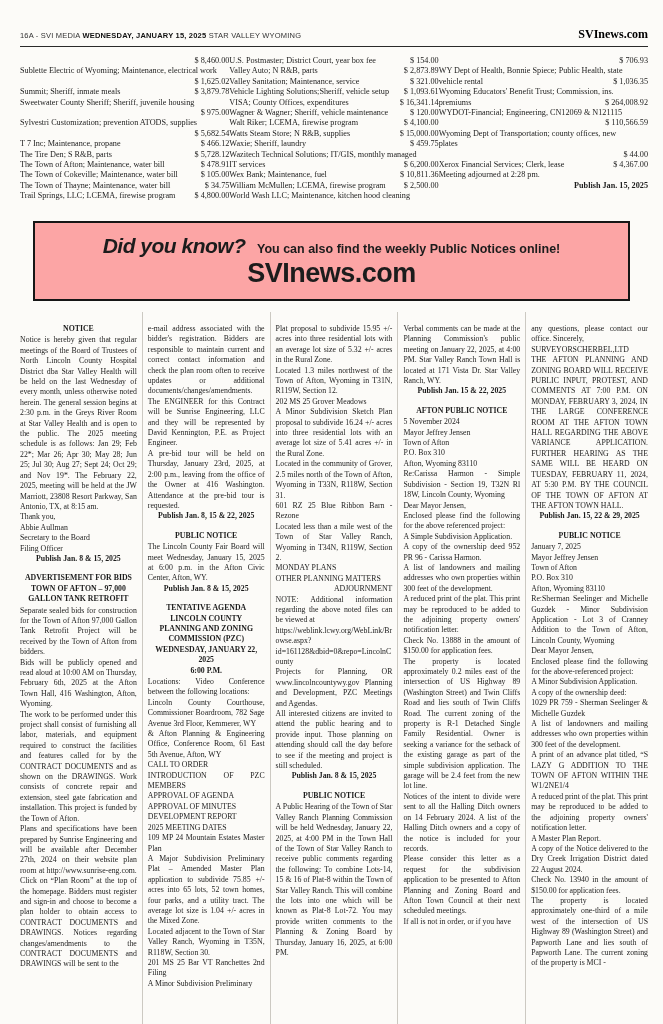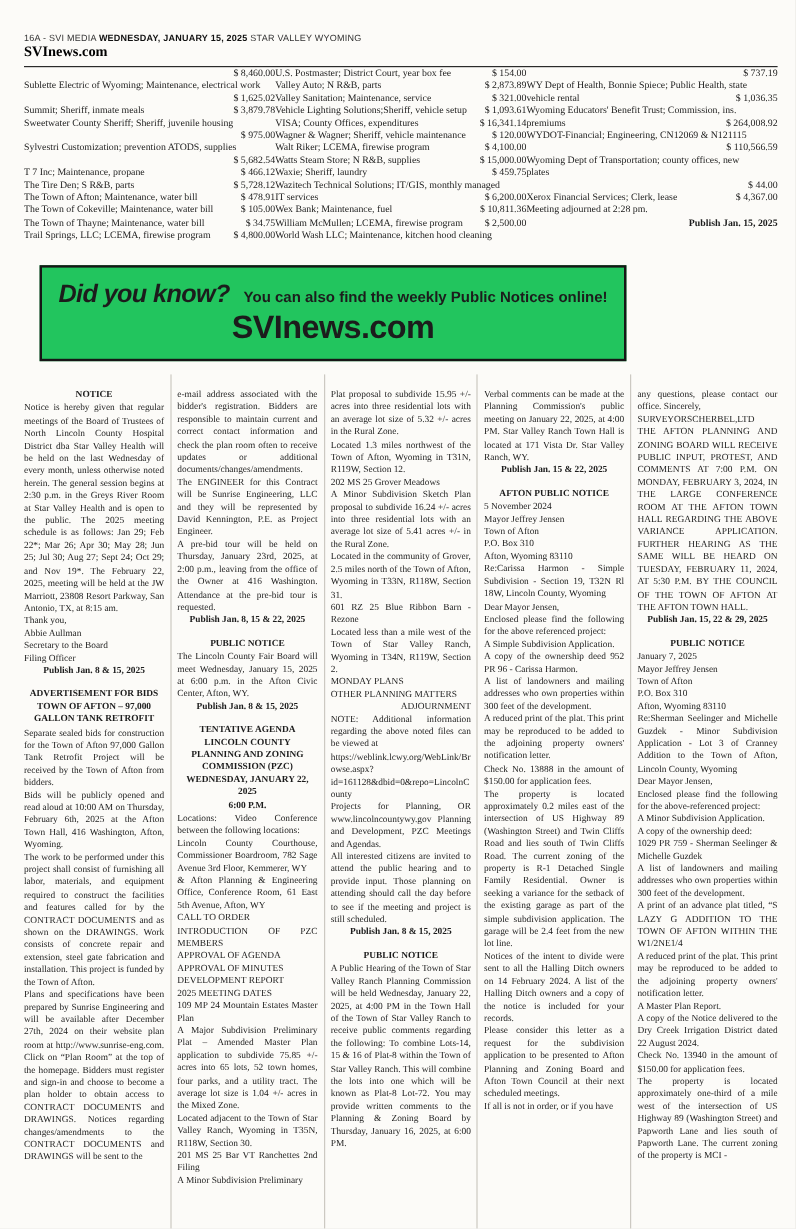--- a/index.html
+++ b/index.html
@@ -5,39 +5,39 @@
   html,body { margin:0; padding:0; background:#e8e6e2; }
   .page {
     position:relative; width:663px; height:1024px; margin:0 auto;
     background:#fcfbf8; overflow:hidden; color:#1c1c1c;
     font-family:"Liberation Serif", serif;
   }
   
   .hdr {
     position:absolute; top:27px; left:20px; right:15px;
     display:flex; justify-content:space-between; align-items:baseline;
-    border-bottom:1.5px solid #2a2a2a; padding-bottom:4px;flex-direction:column;
+    border-bottom:1.5px solid #2a2a2a; padding-bottom:4px;
   }
   .hdr-left { font-family:"Liberation Sans", sans-serif; font-size:7.5px; color:#333; letter-spacing:.2px; }
   .hdr-left .b { font-weight:bold; color:#111; }
   .hdr-site { font-family:"Liberation Serif", serif; font-weight:bold; font-size:12px; color:#000; }
   
   .payments {
     position:absolute; top:56px; left:20px; right:15px; height:156px;
     display:flex; font-size:8.2px;
   }
   .pay-col { flex:1; min-width:0; }
   .pay-row { display:flex; justify-content:space-between; line-height:10.4px; }
   .pay-name { text-align:left; }
   .pay-amt  { text-align:right; white-space:nowrap; margin-left:4px; }
   .pay-row.bold { font-weight:bold; }
   
   .banner {
-    position:absolute; top:221px; left:33px; width:489px; height:80px;
-    border:2px solid #161616; box-sizing:border-box; background:#22c55e;
+    position:absolute; top:221px; left:33px; width:597px; height:80px;
+    border:2px solid #161616; box-sizing:border-box; background:#fca5a5;
     text-align:center; font-family:"Liberation Sans", sans-serif;
   }
   .banner-line1 { margin-top:11px; white-space:nowrap; }
   .banner-lead { font-style:italic; font-weight:bold; font-size:21px; letter-spacing:-.5px; }
   .banner-rest { font-weight:bold; font-size:12.5px; margin-left:7px; }
   .banner-site { font-weight:bold; font-size:27px; line-height:30px; letter-spacing:-.5px; }
   
   .notices {
     position:absolute; top:312px; left:20px; right:15px; bottom:0;
     display:flex;
@@ -182,21 +182,21 @@
           <span class="pay-amt">$ 2,500.00</span>
         </div>
         <div class="pay-row">
           <span class="pay-name">World Wash LLC; Maintenance, kitchen hood cleaning</span>
           <span class="pay-amt"></span>
         </div>
       </div>
     <div class="pay-col">
         <div class="pay-row">
           <span class="pay-name"></span>
-          <span class="pay-amt">$ 737.19</span>
+          <span class="pay-amt">$ 706.93</span>
         </div>
         <div class="pay-row">
           <span class="pay-name">WY Dept of Health, Bonnie Spiece; Public Health, state</span>
           <span class="pay-amt"></span>
         </div>
         <div class="pay-row">
           <span class="pay-name">vehicle rental</span>
           <span class="pay-amt">$ 1,036.35</span>
         </div>
         <div class="pay-row">

